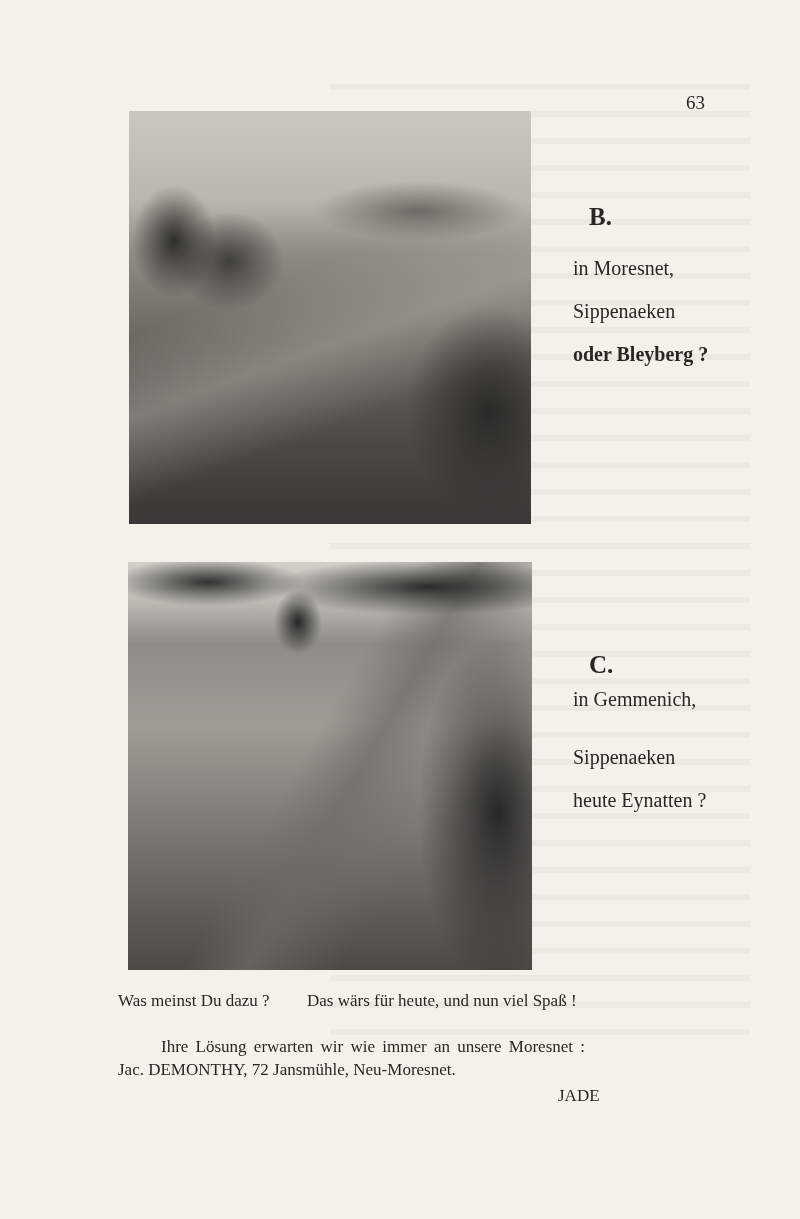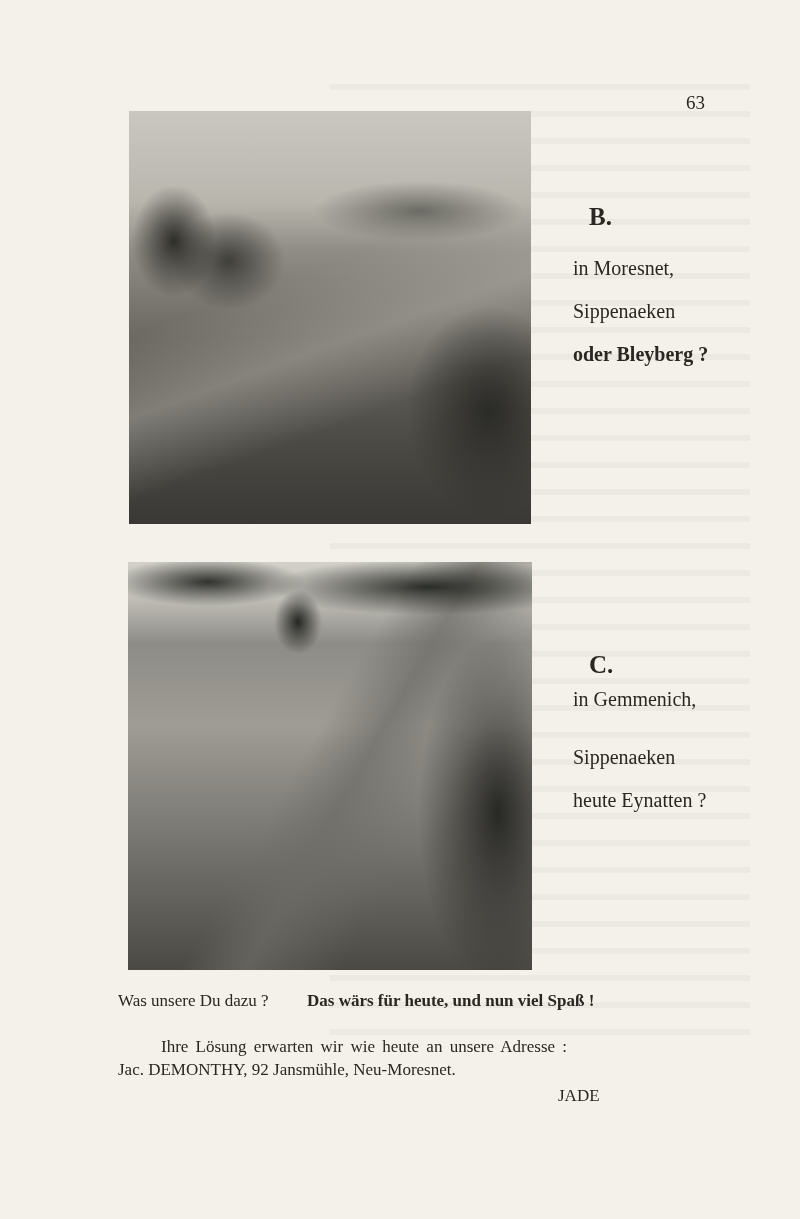--- a/index.html
+++ b/index.html
@@ -52,17 +52,17 @@
 <div class="caption-line" style="left:557px;top:257px;">in Moresnet,</div>
 <div class="caption-line" style="left:557px;top:300px;">Sippenaeken</div>
 <div class="caption-line" style="left:557px;top:343px;font-weight:bold;">oder Bleyberg ?</div>
 
 <div class="photo photo-c" title="Black-and-white photo of a stream with stony bed flowing through meadows lined by trees"></div>
 <div class="caption-letter" style="left:589px;top:651px;">C.</div>
 <div class="caption-line" style="left:557px;top:688px;">in Gemmenich,</div>
 <div class="caption-line" style="left:557px;top:746px;text-align:center;">Sippenaeken</div>
 <div class="caption-line" style="left:557px;top:789px;">heute Eynatten ?</div>
 
-<div class="body-text" style="left:118px;top:991px;">Was unsere Du dazu ?</div>
-<div class="body-text" style="left:307px;top:991px;font-weight:bold;">Das wärs für heute, und nun viel Spaß !</div>
-<div class="body-text" style="left:161px;top:1037px;word-spacing:3px;">Ihre Lösung erwarten wir wie heute an unsere Adresse :</div>
-<div class="body-text" style="left:118px;top:1060px;">Jac. DEMONTHY, 92 Jansmühle, Neu-Moresnet.</div>
+<div class="body-text" style="left:118px;top:991px;">Was meinst Du dazu ?</div>
+<div class="body-text" style="left:307px;top:991px;">Das wärs für heute, und nun viel Spaß !</div>
+<div class="body-text" style="left:161px;top:1037px;word-spacing:3px;">Ihre Lösung erwarten wir wie immer an unsere Moresnet :</div>
+<div class="body-text" style="left:118px;top:1060px;">Jac. DEMONTHY, 72 Jansmühle, Neu-Moresnet.</div>
 <div class="body-text" style="left:558px;top:1086px;">JADE</div>
 
 </body></html>

